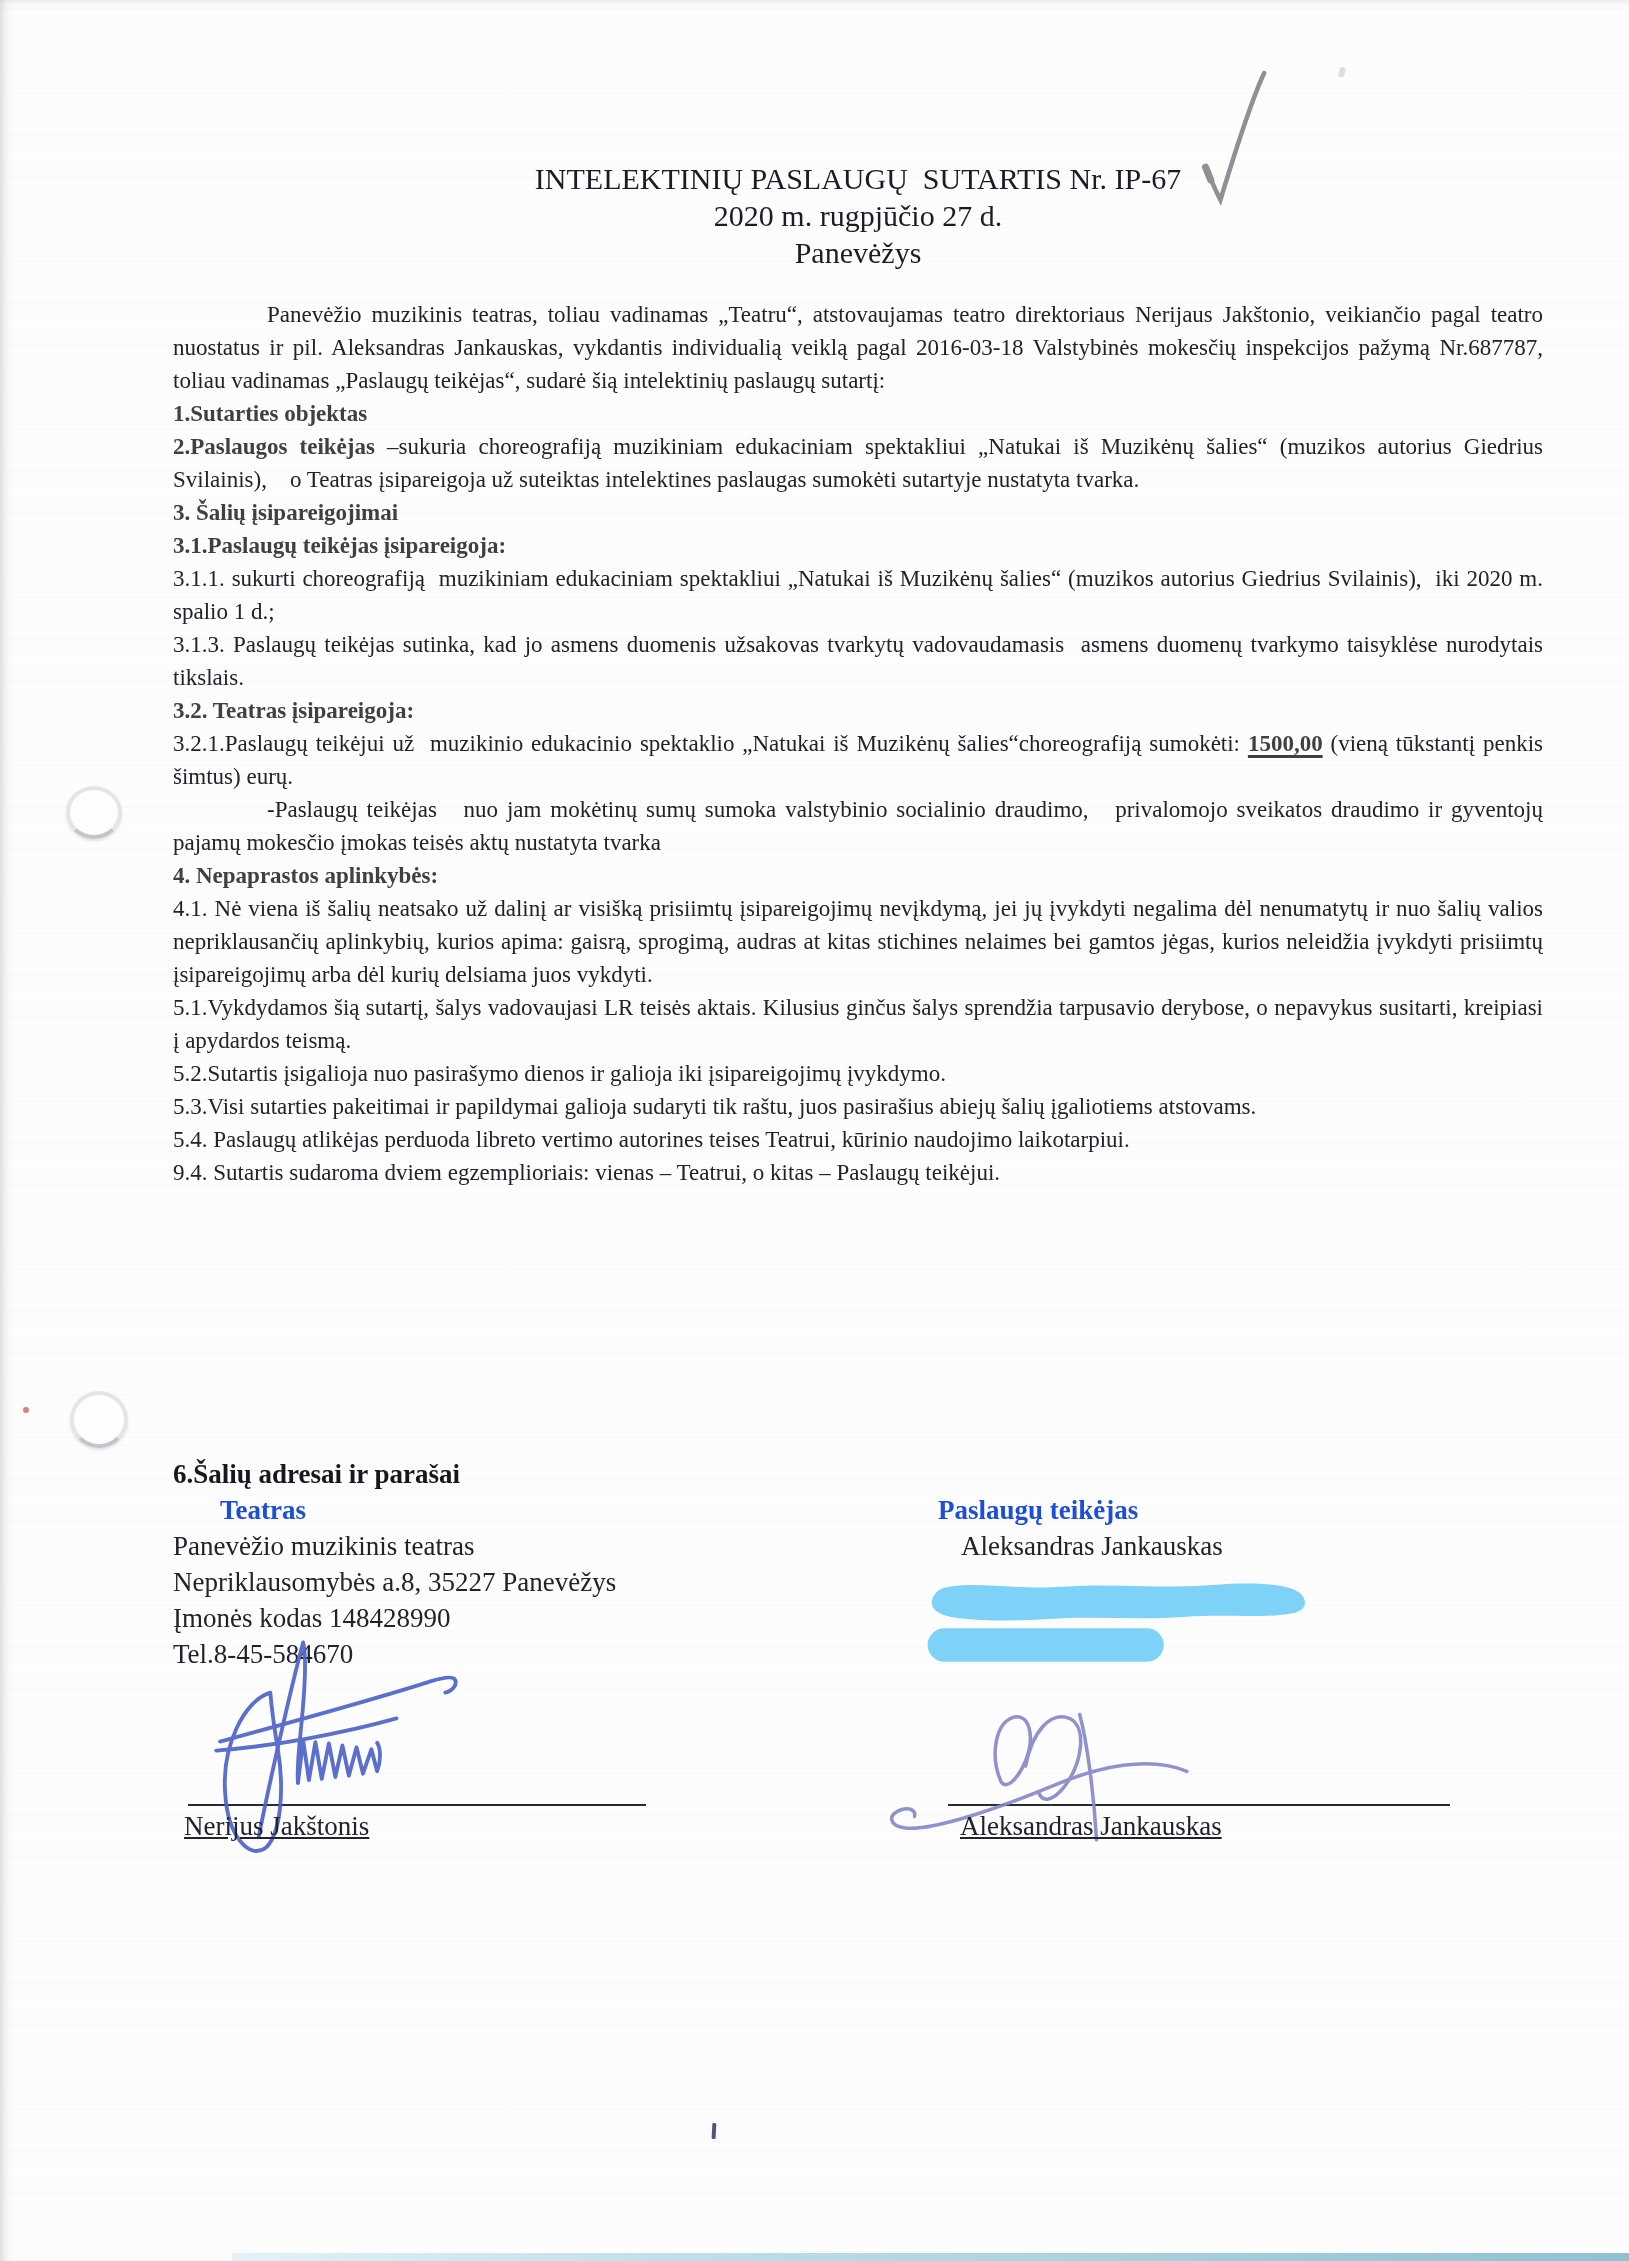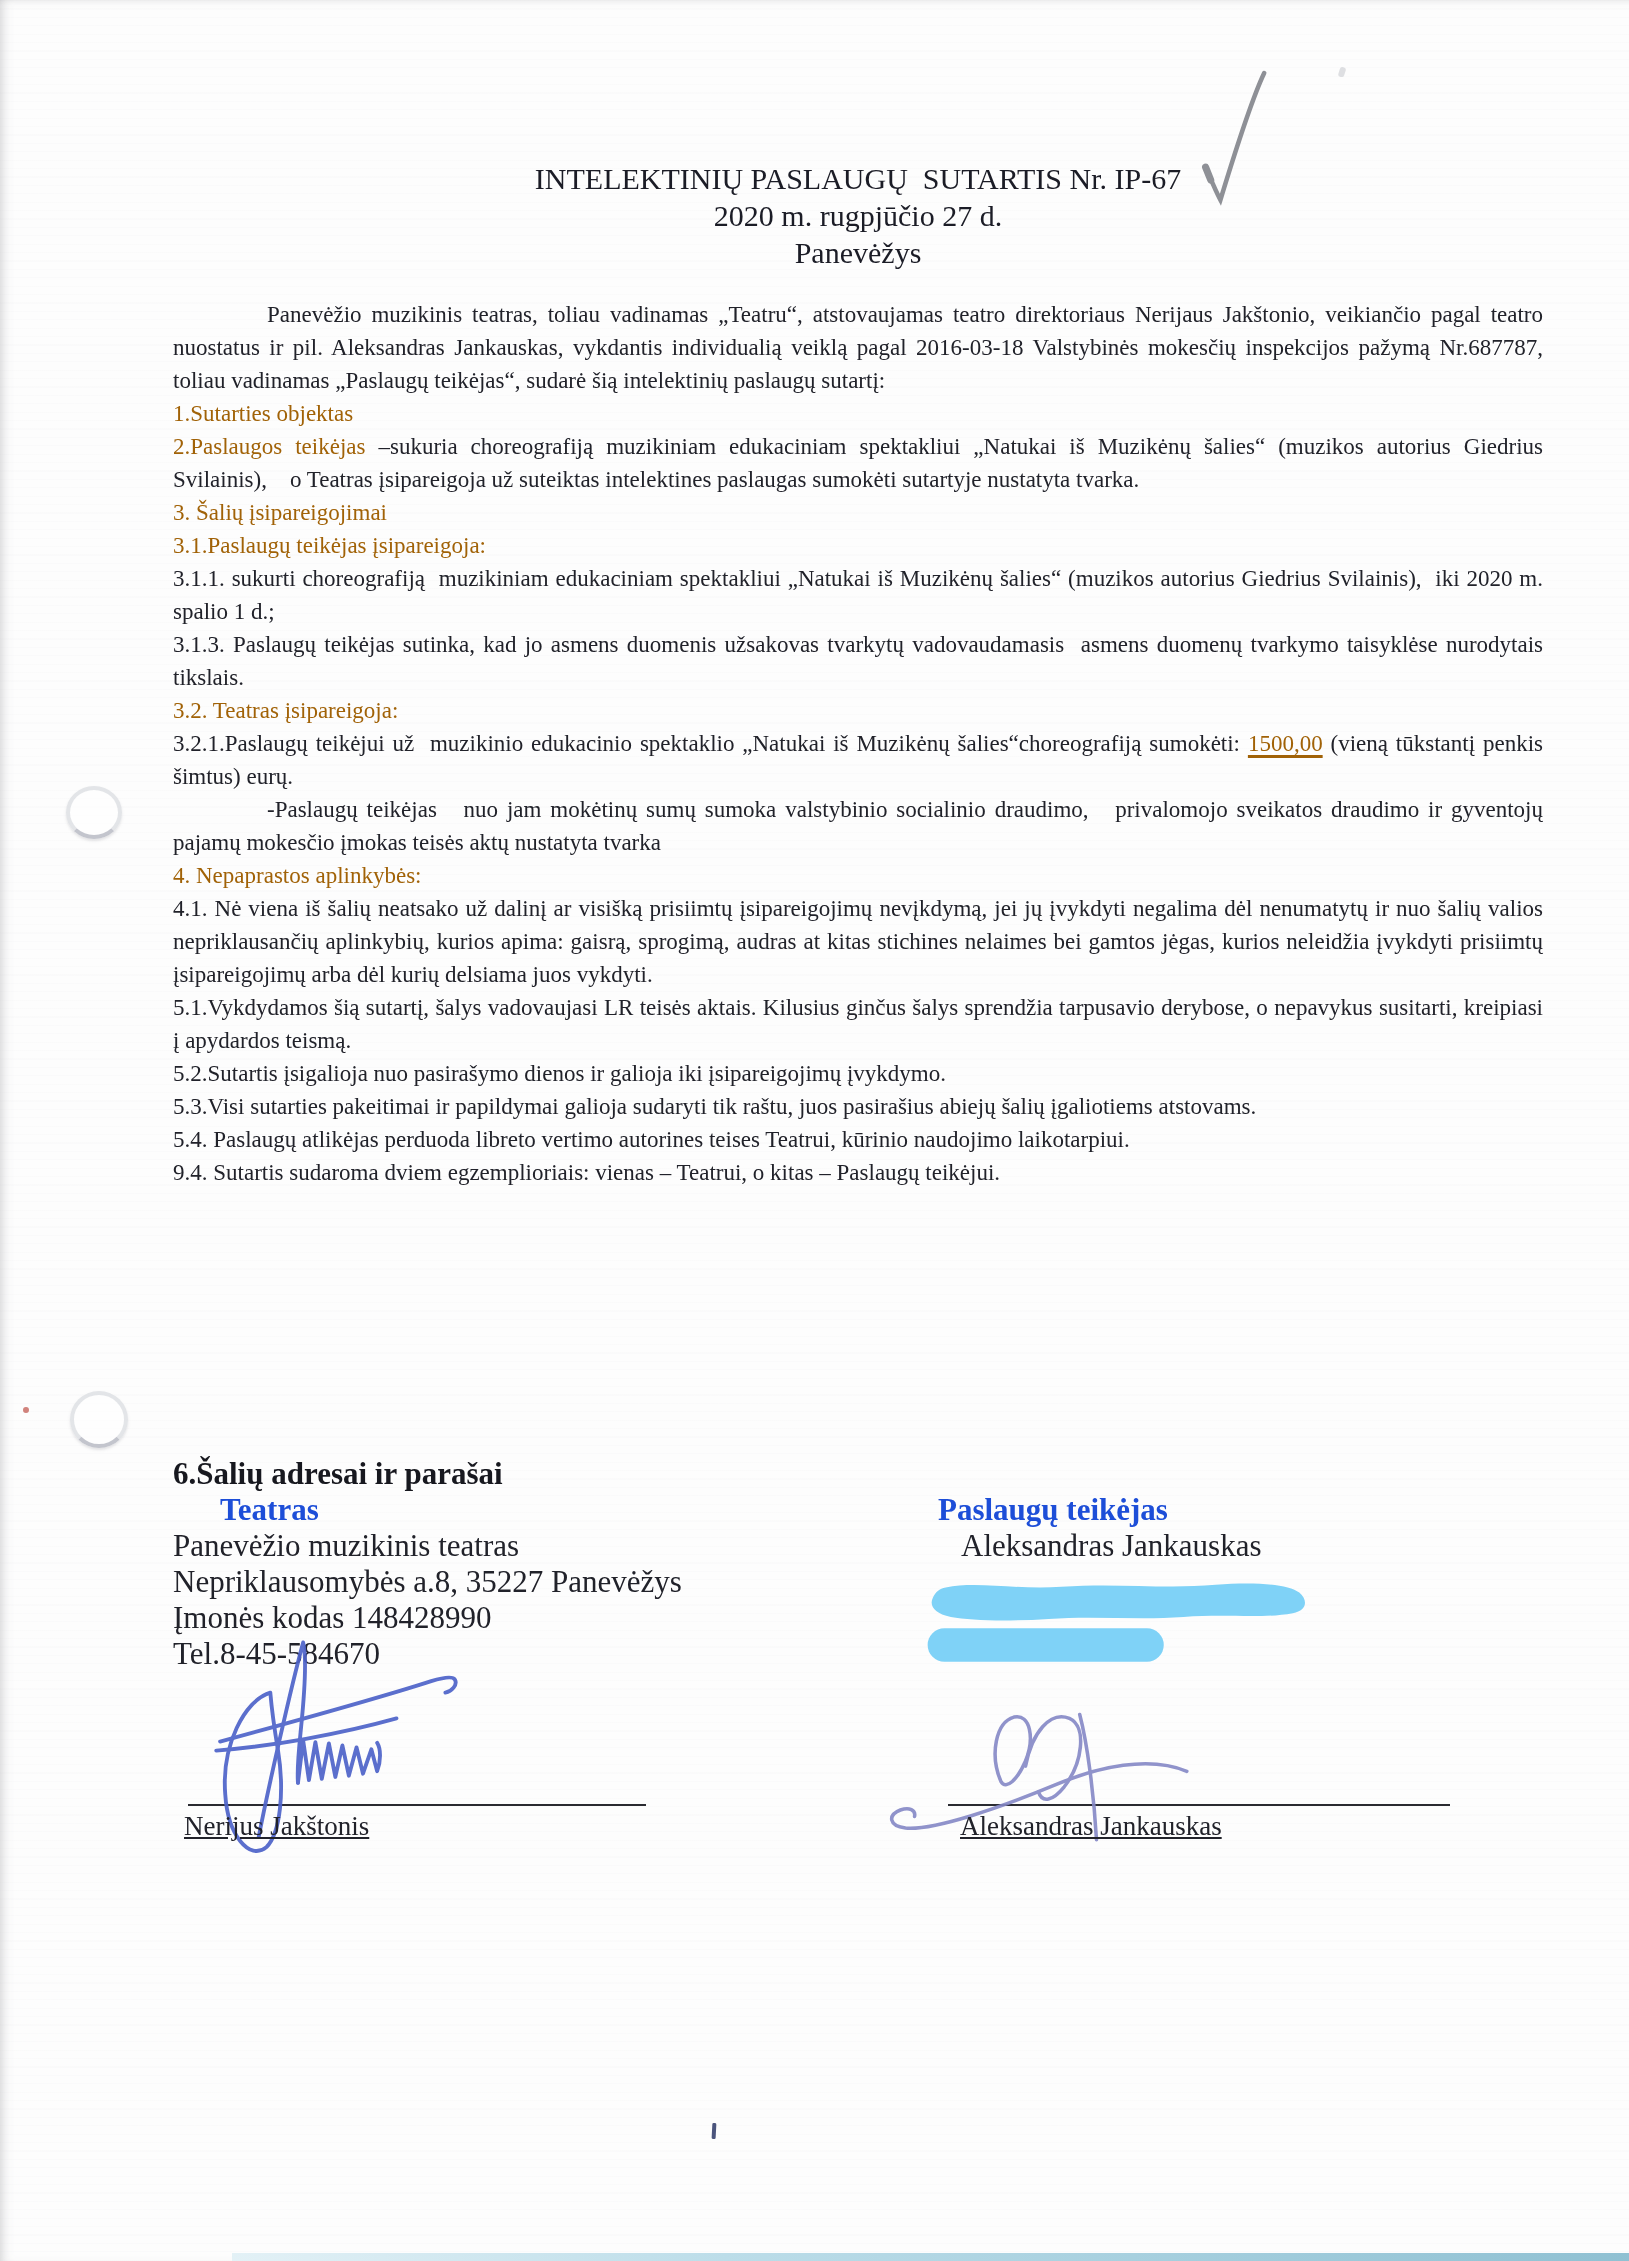--- a/index.html
+++ b/index.html
@@ -23,25 +23,25 @@
   .title-block{
     position:absolute;top:160px;left:173px;width:1370px;
     text-align:center;font-size:30px;line-height:37px;color:#1b1c26;
   }
   .body-flow{
     position:absolute;top:298px;left:173px;width:1370px;
     font-size:23px;line-height:33px;
   }
   .body-flow p{margin:0;text-align:justify;}
   .body-flow p.indent{text-indent:94px;}
-  .b{font-weight:normal;color:#a16207;}
+  .b{font-weight:bold;color:#404040;}
   .u{text-decoration:underline;text-decoration-thickness:2.6px;text-underline-offset:3.9px;}
   .section6{
     position:absolute;top:1456px;left:173px;width:1370px;
-    font-size:31px;line-height:36px;
+    font-size:27px;line-height:36px;
   }
   .sec6-heading{font-weight:bold;color:#17181f;}
   .cols{position:relative;}
   .col-left{position:absolute;left:0;top:0;width:677px;}
   .col-right{position:absolute;left:718px;top:0;width:645px;}
   .col-header{font-weight:bold;color:#1d4ed8;margin-left:47px;}
   .col-right .provider-name{padding-left:70px;}
   .col-line{white-space:nowrap;}
   .sig-line{position:absolute;height:1.9px;background:#2a2b31;}
   .sig-line.left{left:188px;top:1804px;width:458px;}

